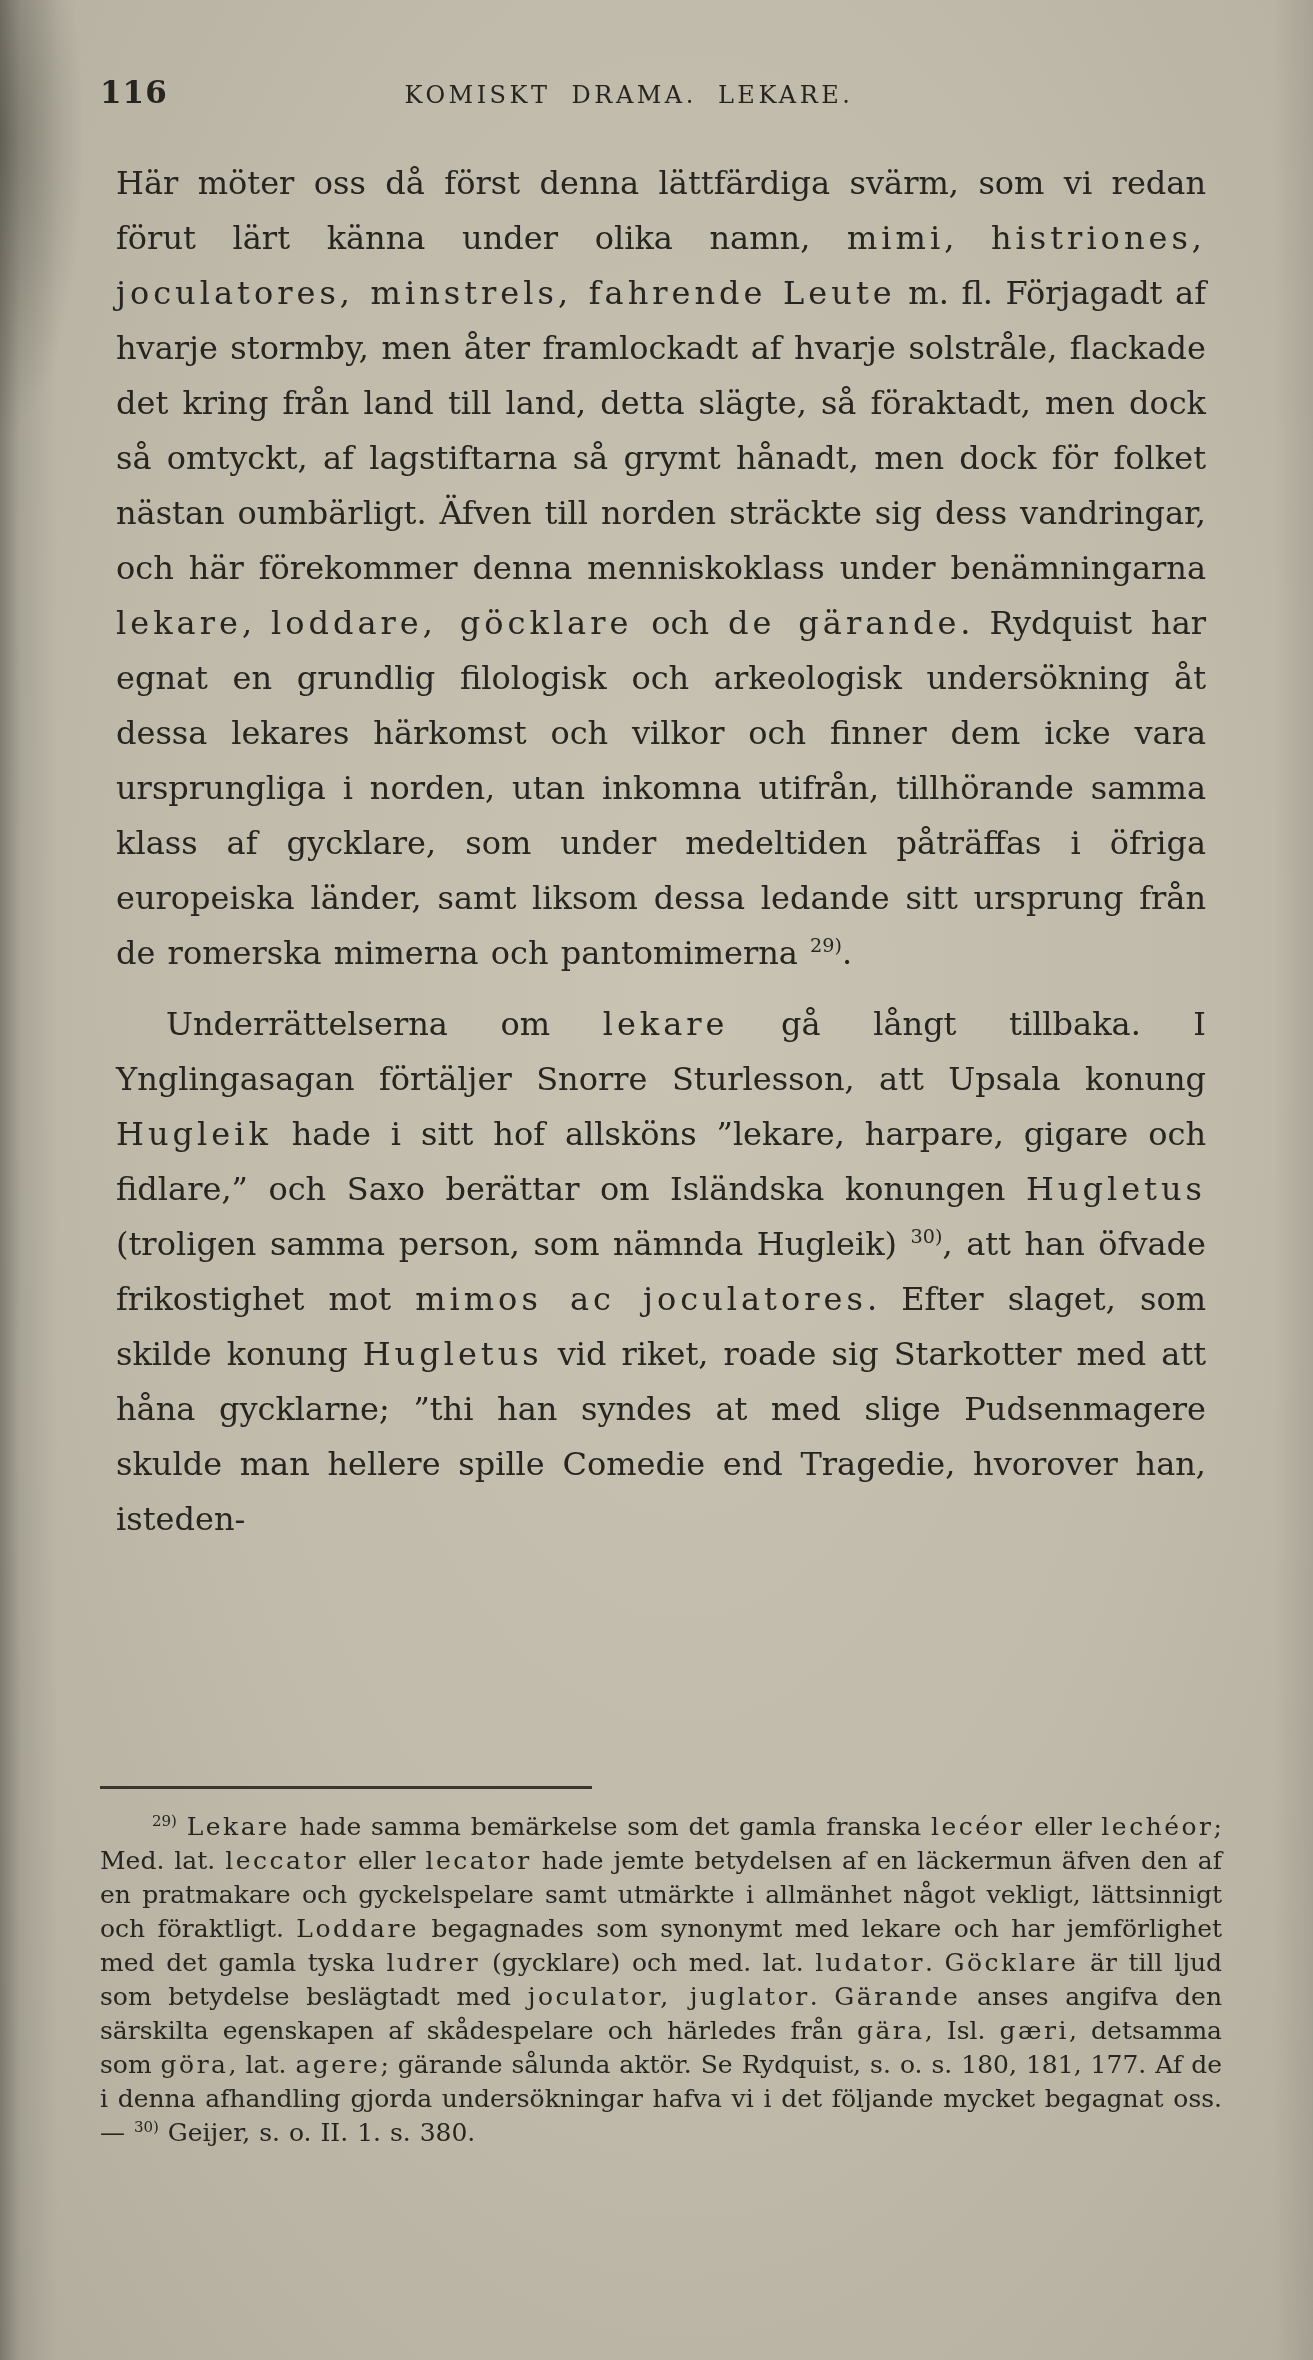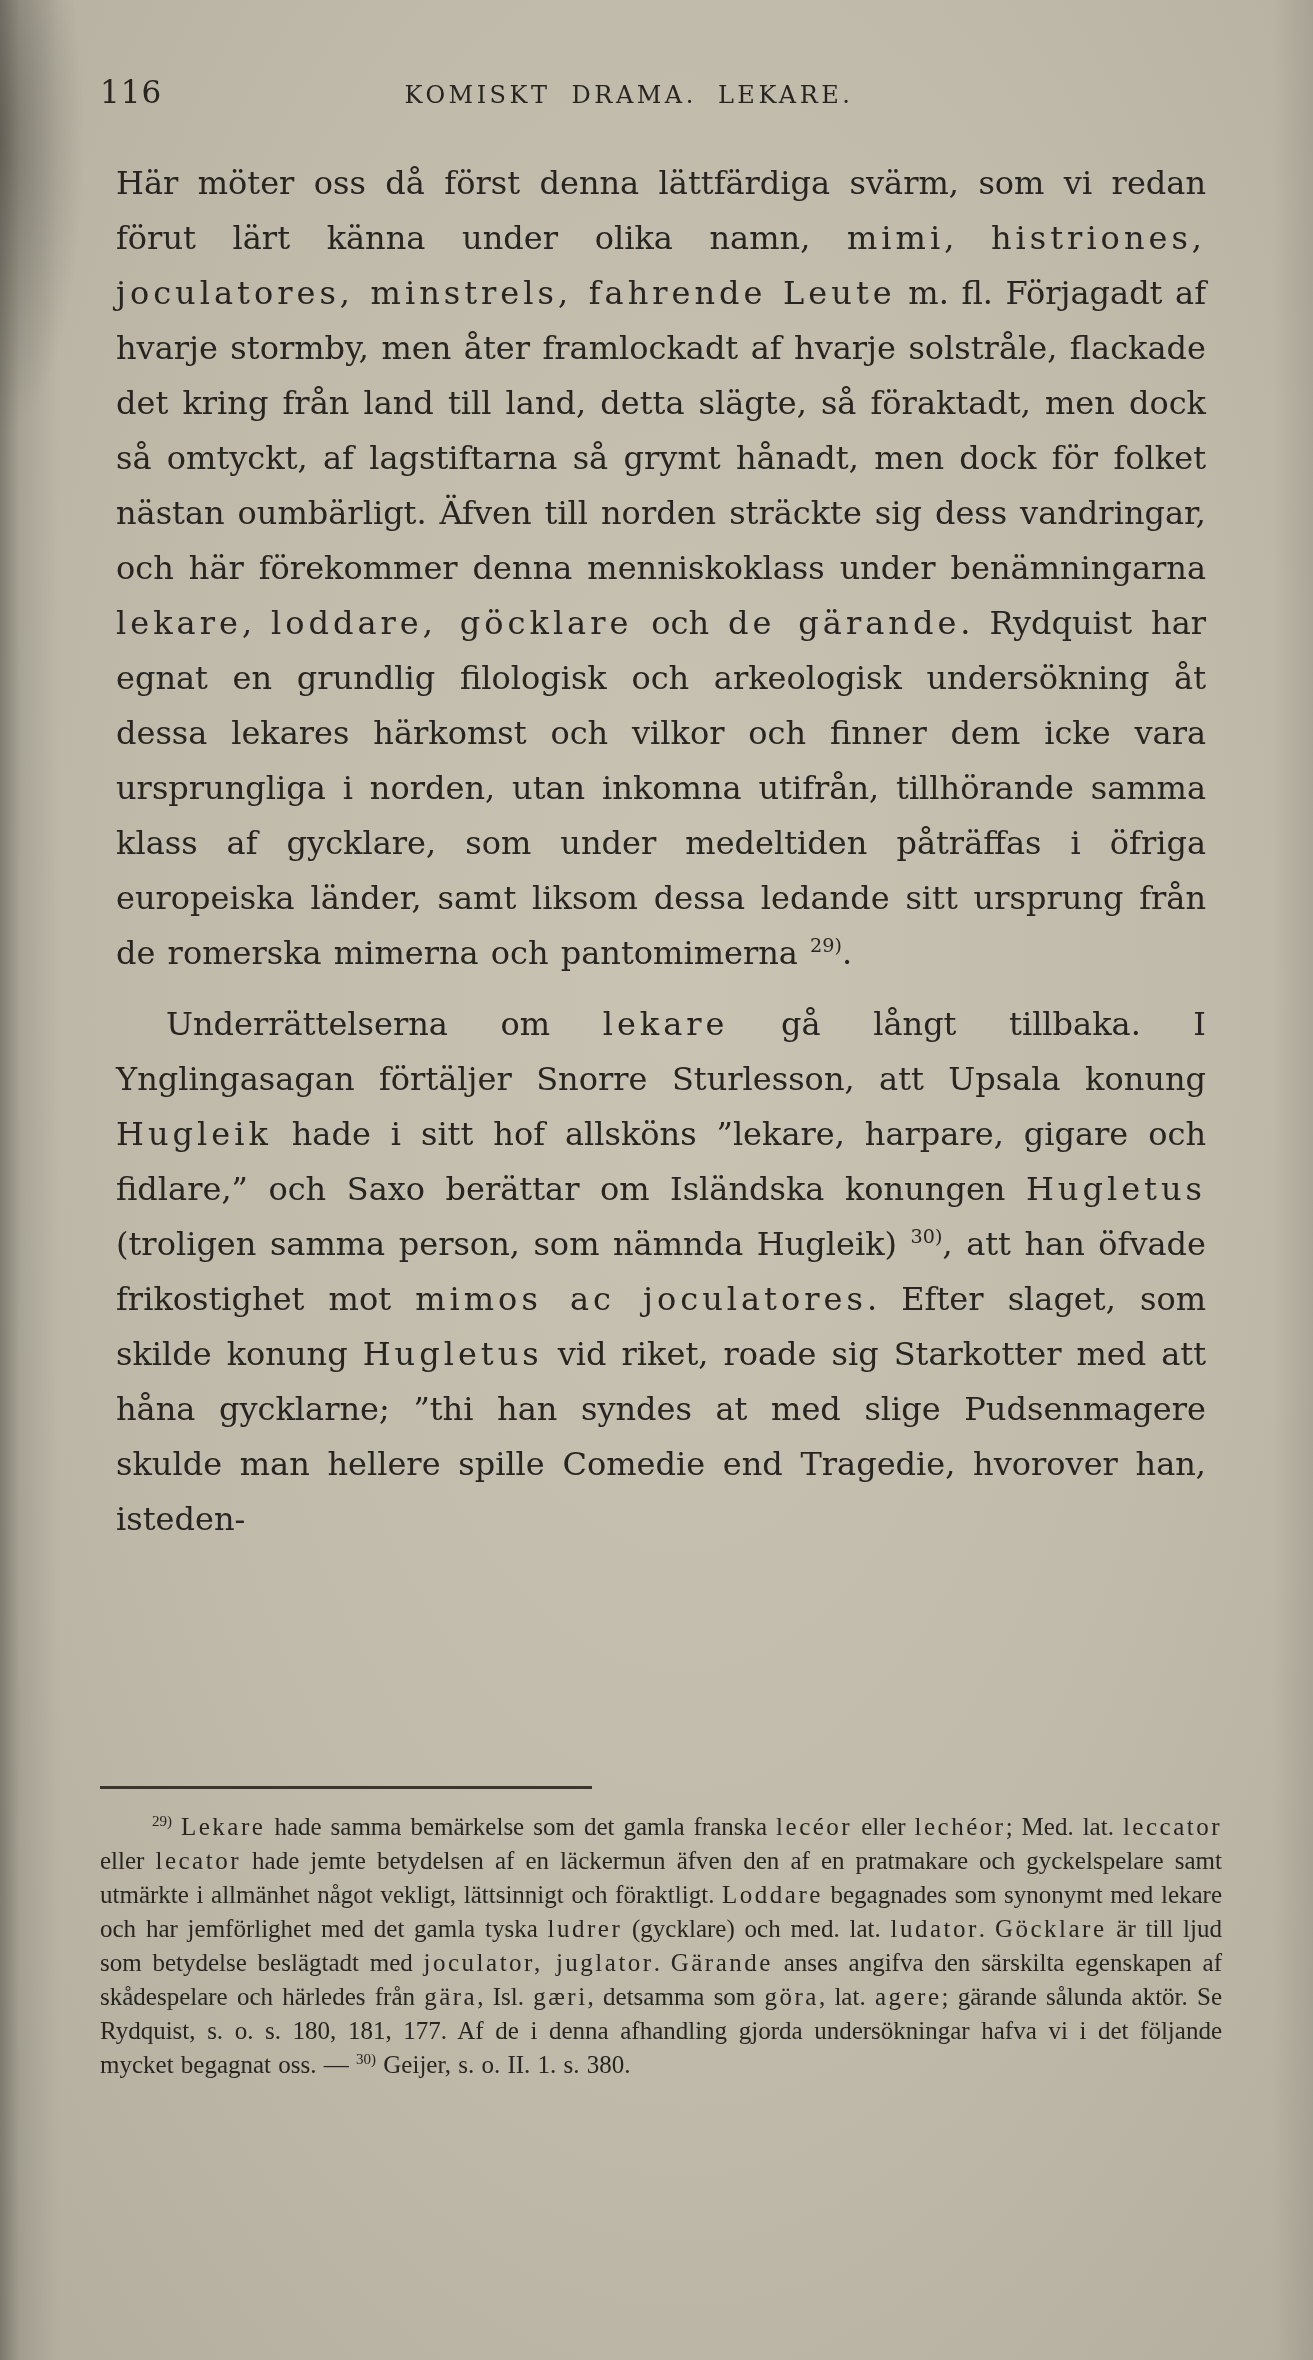--- a/index.html
+++ b/index.html
@@ -27,20 +27,21 @@
     left: 100px;
     right: 95px;
     height: 40px;
   }
   .pagenum {
     position: absolute;
     left: 0;
     top: 0;
     font-size: 31px;
     letter-spacing: 1px;
+    font-weight: bold;
   }
   .running-title {
     position: absolute;
     left: 0;
     right: 60px;
     top: 7px;
     text-align: center;
     font-size: 24px;
     letter-spacing: 3.5px;
     word-spacing: 10px;
@@ -76,21 +77,21 @@
     position: absolute;
     top: 1810px;
     left: 100px;
     width: 1122px;
     font-size: 25px;
     line-height: 34px;
     text-align: justify;
     word-spacing: 1px;
   }
   .foot-para { margin: 0; }
-  .foot-para.indent { text-indent: 52px; font-family: Liberation Serif, serif; }
+  .foot-para.indent { text-indent: 52px; }
   .footnotes .sp { letter-spacing: 2.5px; }
 </style>
 </head>
 <body>
 
 <div class="page">
   <div class="header">
     <span class="pagenum">116</span>
     <span class="running-title">KOMISKT DRAMA. LEKARE.</span>
   </div>

